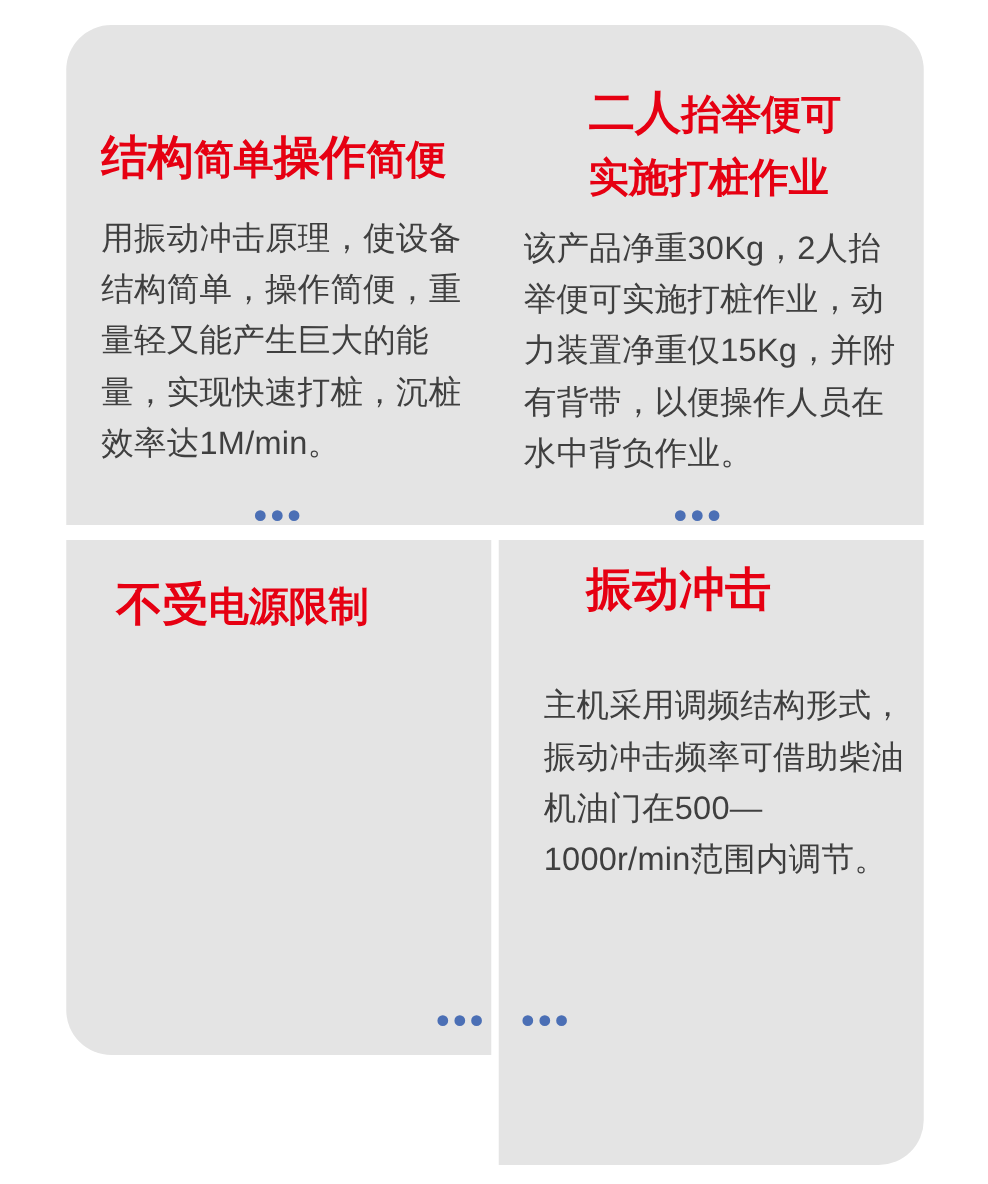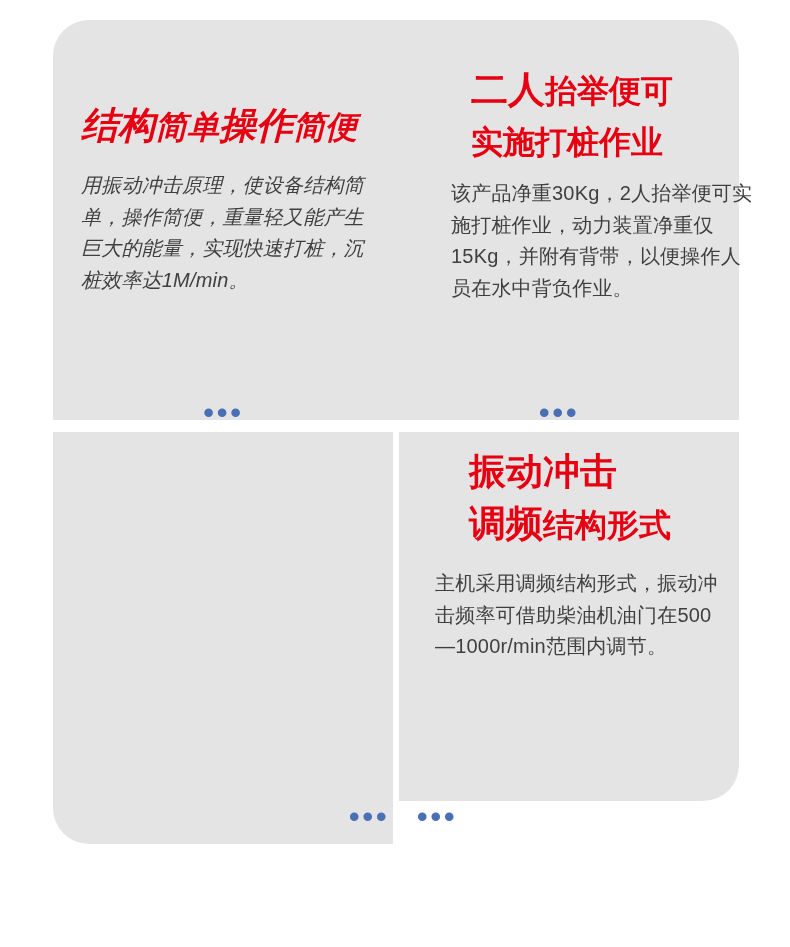--- a/index.html
+++ b/index.html
@@ -25,24 +25,24 @@
     top: 0;
     width: 790px;
     height: 900px;
   }
   .card {
     position: absolute;
     background: #e4e4e4;
     box-sizing: border-box;
   }
   
-  .card-tl { left: 53px;  top: 20px;  width: 388px; height: 400px; border-radius: 36px 0 0 0; font-style: italic; }
+  .card-tl { left: 53px;  top: 20px;  width: 388px; height: 400px; border-radius: 36px 0 0 0; }
   .card-tr { left: 399px; top: 20px;  width: 340px; height: 400px; border-radius: 0 36px 0 0; }
   .card-bl { left: 53px;  top: 432px; width: 340px; height: 412px; border-radius: 0 0 0 36px; }
-  .card-br { left: 399px; top: 432px; width: 340px; height: 369px; border-radius: 0 0 36px 0; }
+  .card-br { left: 399px; top: 432px; width: 340px; height: 500px; border-radius: 0 0 36px 0; }
 
   .card-inner {
     position: relative;
     width: 100%;
     height: 100%;
     box-sizing: border-box;
   }
   .title {
     color: #e60012;
     font-weight: bold;
@@ -52,21 +52,21 @@
   }
   .title .big {
     font-size: 37px;
   }
   .title .small {
     font-size: 32px;
     margin-top: 44px;
   }
   .body-text {
     color: #3f3f3f;
-    font-size: 20px;
+    font-size: 26px;
     line-height: 1.58;
     margin: 0;
     letter-spacing: 0.2px;
   }
   .dots {
     position: absolute;
     color: #4b6fb5;
     font-size: 30px;
     font-weight: bold;
     letter-spacing: 3px;
@@ -74,32 +74,32 @@
   }
 
   
   .c1 .title { position: absolute; left: 28px; top: 84px; }
   .c1 .body-text { position: absolute; left: 28px; top: 150px; width: 290px; }
   .c1 .dots { left: 150px; top: 378px; }
 
   
   .c2 .title { position: absolute; left: 72px; top: 48px; }
   .c2 .title2 { position: absolute; left: 72px; top: 104px; text-align: right; }
-  .c2 .body-text { position: absolute; left: 20px; top: 158px; width: 305px; margin-left: 32px; }
+  .c2 .body-text { position: absolute; left: 20px; top: 158px; width: 305px; }
   .c2 .dots { left: 140px; top: 378px; }
 
   
   .c3 .title { position: absolute; left: 40px; top: 30px; }
   .c3 .body-text { position: absolute; left: 28px; top: 83px; width: 300px; }
   .c3 .dots { left: 296px; top: 370px; }
 
   
   .c4 .title { position: absolute; left: 70px; top: 18px; }
   .c4 .title2 { position: absolute; left: 70px; top: 70px; }
-  .c4 .body-text { position: absolute; left: 36px; top: 136px; width: 290px; }
+  .c4 .body-text { position: absolute; left: 36px; top: 112px; width: 290px; }
   .c4 .dots { left: 18px; top: 370px; }
 </style>
 </head>
 <body>
 
 <div class="page">
   <div class="grid">
 
     <div class="card card-tl c1">
       <div class="card-inner">
@@ -119,31 +119,31 @@
         <h2 class="title title2">
           <span class="small">实施打桩作业</span>
         </h2>
         <p class="body-text">该产品净重30Kg，2人抬举便可实施打桩作业，动力装置净重仅15Kg，并附有背带，以便操作人员在水中背负作业。</p>
         <div class="dots">•••</div>
       </div>
     </div>
 
     <div class="card card-bl c3">
       <div class="card-inner">
+        <h2 class="title">
+          <span class="big">不受</span><span class="small">电源限制</span>
+        </h2>
         <div class="dots">•••</div>
       </div>
     </div>
 
     <div class="card card-br c4">
       <div class="card-inner">
         <h2 class="title">
           <span class="big">振动冲击</span>
-        </h2>
-        <h2 class="title title2">
-          <span class="big">调频</span><span class="small">结构形式</span>
         </h2>
         <p class="body-text">主机采用调频结构形式，振动冲击频率可借助柴油机油门在500—1000r/min范围内调节。</p>
         <div class="dots">•••</div>
       </div>
     </div>
 
   </div>
 </div>
 
 </body></html>

